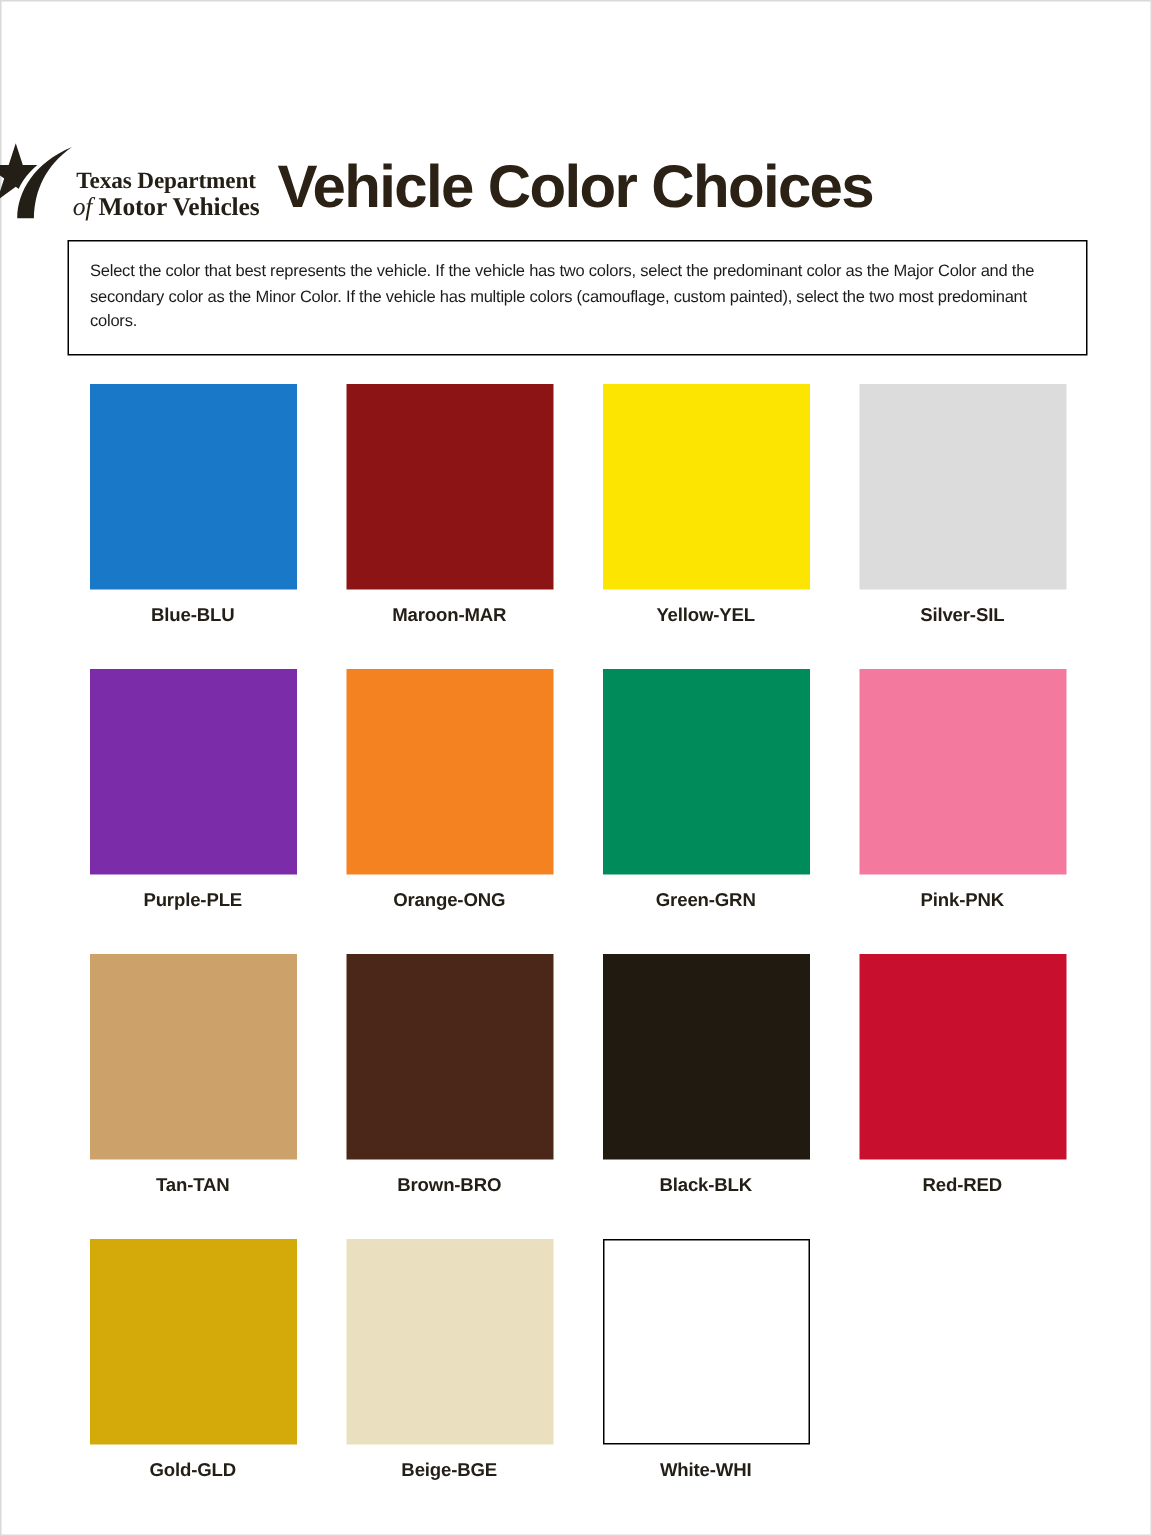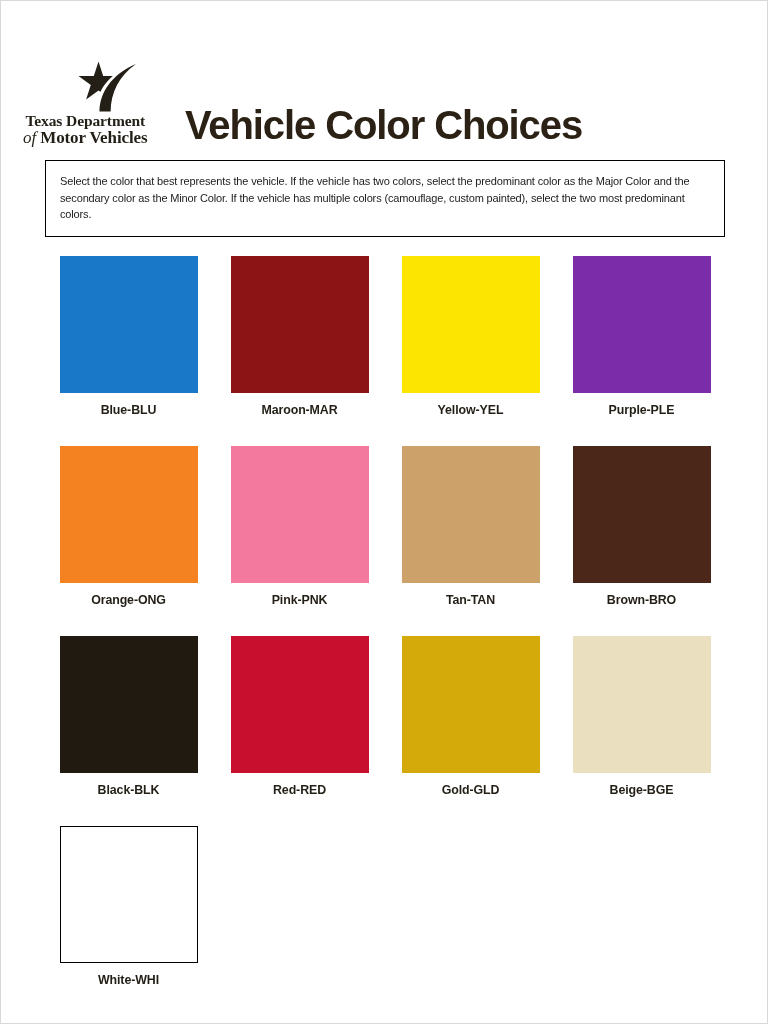--- a/index.html
+++ b/index.html
@@ -32,22 +32,22 @@
     width: 768px;
     height: 108px;
     display: flex;
     align-items: flex-end;
   }
 
   .logo-block {
     width: 150px;
     margin-left: 22px;
     display: flex;
-    flex-direction: column;
-    align-items: flex-start;
+    flex-direction: row;
+    align-items: flex-end;
     justify-content: flex-end;
   }
 
   .logo-mark {
     width: 76px;
     height: 52px;
     margin-bottom: 1px;
     align-self: center;
     position: relative;
     left: 8px;
@@ -180,28 +180,36 @@
       </div>
       <div class="swatch-cell">
         <div class="swatch-chip" style="background: rgb(140, 20, 20);"></div>
         <div class="swatch-label">Maroon-MAR</div>
       </div>
       <div class="swatch-cell">
         <div class="swatch-chip" style="background: rgb(252, 229, 0);"></div>
         <div class="swatch-label">Yellow-YEL</div>
       </div>
       <div class="swatch-cell">
+        <div class="swatch-chip" style="background: rgb(220, 220, 220);"></div>
+        <div class="swatch-label">Silver-SIL</div>
+      </div>
+      <div class="swatch-cell">
         <div class="swatch-chip" style="background: rgb(123, 44, 168);"></div>
         <div class="swatch-label">Purple-PLE</div>
       </div>
       <div class="swatch-cell">
         <div class="swatch-chip" style="background: rgb(245, 130, 32);"></div>
         <div class="swatch-label">Orange-ONG</div>
       </div>
       <div class="swatch-cell">
+        <div class="swatch-chip" style="background: rgb(0, 140, 90);"></div>
+        <div class="swatch-label">Green-GRN</div>
+      </div>
+      <div class="swatch-cell">
         <div class="swatch-chip" style="background: rgb(244, 121, 158);"></div>
         <div class="swatch-label">Pink-PNK</div>
       </div>
       <div class="swatch-cell">
         <div class="swatch-chip" style="background: rgb(204, 162, 106);"></div>
         <div class="swatch-label">Tan-TAN</div>
       </div>
       <div class="swatch-cell">
         <div class="swatch-chip" style="background: rgb(74, 39, 24);"></div>
         <div class="swatch-label">Brown-BRO</div>

